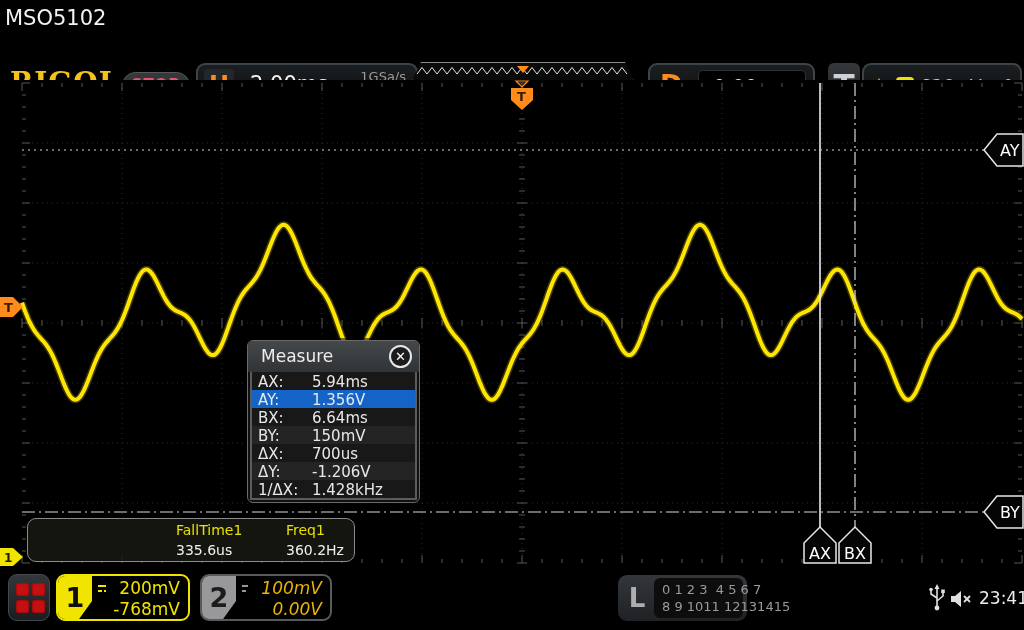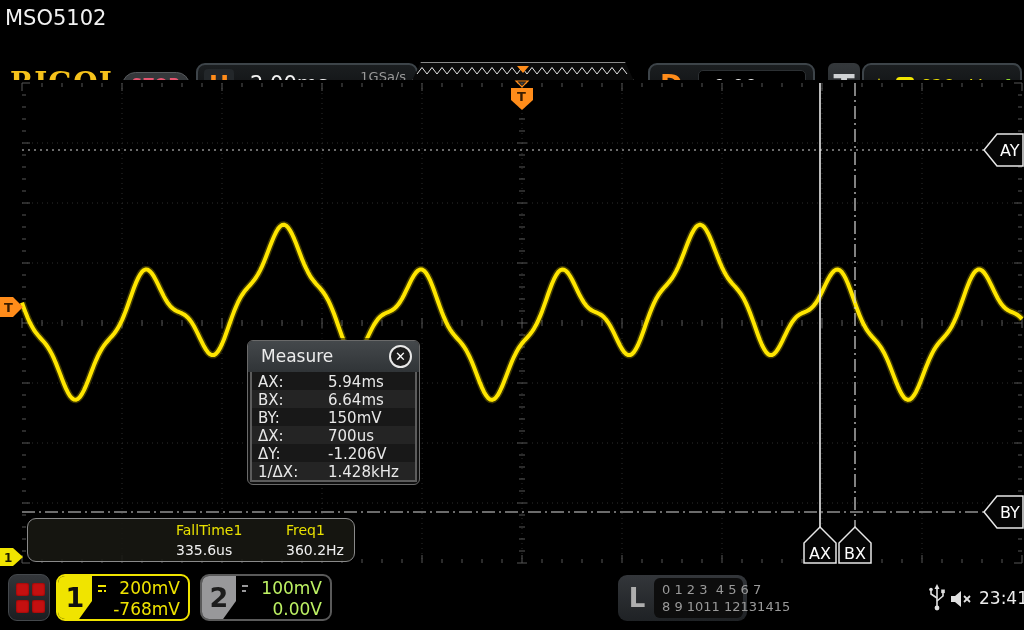--- a/index.html
+++ b/index.html
@@ -60,21 +60,21 @@
   #dlg .hd { height:31px; background:linear-gradient(#44484b,#303437); border-radius:5px 5px 0 0;
     color:#ececec; font-size:17px; line-height:30px; padding-left:13px; position:relative; }
   #dlg .close { position:absolute; right:7px; top:4px; width:23px; height:23px; border-radius:50%;
     background:#1c1c1c; border:2px solid #e8e8e8; color:#fff; font-size:13px; font-weight:bold;
     text-align:center; line-height:19px; }
   #dlg .body { border:2px solid #5c5c5c; border-top:none; margin:0 2px 2px 2px; background:#0b0b0b; }
   #dlg .row { height:18px; font-size:15px; color:#e8e8e8; position:relative; background:#181818; }
   #dlg .row:nth-child(even){ background:#242424; }
   #dlg .row.hl { background:#1464c8; }
   #dlg .row .lb { position:absolute; left:6px; top:1px; }
-  #dlg .row .vl { position:absolute; left:76px; top:1px; }
+  #dlg .row .vl { position:absolute; left:60px; top:1px; }
 
   
   #meas { left:27px; top:438px; width:328px; height:44px; background:rgba(24,24,18,.88);
     border:1px solid #8a8a8a; border-radius:9px; }
   #meas .col { position:absolute; top:3px; width:110px; }
   #meas .ml { color:#e8e000; font-size:14px; display:block; }
   #meas .mv { color:#f0f0f0; font-size:14px; display:block; margin-top:4px; }
 
   
   #bottombar { left:0; top:566px; width:1024px; height:64px; background:#000; }
@@ -84,21 +84,21 @@
     box-shadow:inset 0 0 2px #600; }
   .chbadge { position:absolute; top:8px; height:47px; border-radius:9px; background:#000; overflow:hidden; }
   #ch1 { left:56px; width:134px; border:2px solid #f0e400; }
   #ch2 { left:200px; width:132px; border:2px solid #5a5a5a; }
   .chbadge .num { position:absolute; left:0; top:0; width:34px; height:100%;
     font-weight:bold; font-size:27px; text-align:center; line-height:44px; }
   #ch1 .num { background:#f0e400; color:#101010; clip-path:polygon(0 0,100% 0,100% 58%,62% 100%,0 100%); }
   #ch2 .num { background:#98989a; color:#1c1c1c; clip-path:polygon(0 0,100% 0,100% 58%,62% 100%,0 100%); }
   .chbadge .vals { position:absolute; left:38px; right:8px; top:2px; font-size:17px; }
   #ch1 .vals { color:#f0e400; }
-  #ch2 .vals { color:#bef264; }
+  #ch2 .vals { color:#eab308;font-style:italic; }
   .chbadge .r1 { display:flex; align-items:center; gap:13px; }
   .chbadge .r2 { text-align:right; margin-top:1px; }
   #lpanel { left:618px; top:9px; width:129px; height:46px; background:linear-gradient(#33363a,#1f2225);
     border-radius:9px; }
   #lpanel .lkey { position:absolute; left:4px; top:2px; width:30px; height:42px; color:#aeaeae;
     font-weight:bold; font-size:26px; text-align:center; line-height:42px; }
   #lpanel .nums { position:absolute; left:36px; top:3px; right:4px; bottom:3px; background:#0d0d0d;
     border-radius:6px; color:#9a9a9a; font-size:13px; padding:3px 7px 0 8px; white-space:pre; line-height:17px; }
   #clock { left:979px; top:22px; color:#ececec; font-size:17px; }
   .trayicon { position:absolute; }
@@ -491,20 +491,24 @@
     <div id="dlg" class="abs">
       <div class="hd">
         <span>Measure</span>
         <div class="close">✕</div>
       </div>
       <div class="body">
         <div class="row">
             <span class="lb">AX:</span>
             <span class="vl">5.94ms</span>
           </div>
+        <div class="row hl">
+            <span class="lb">AY:</span>
+            <span class="vl">1.356V</span>
+          </div>
         <div class="row">
             <span class="lb">BX:</span>
             <span class="vl">6.64ms</span>
           </div>
         <div class="row">
             <span class="lb">BY:</span>
             <span class="vl">150mV</span>
           </div>
         <div class="row">
             <span class="lb">ΔX:</span>

